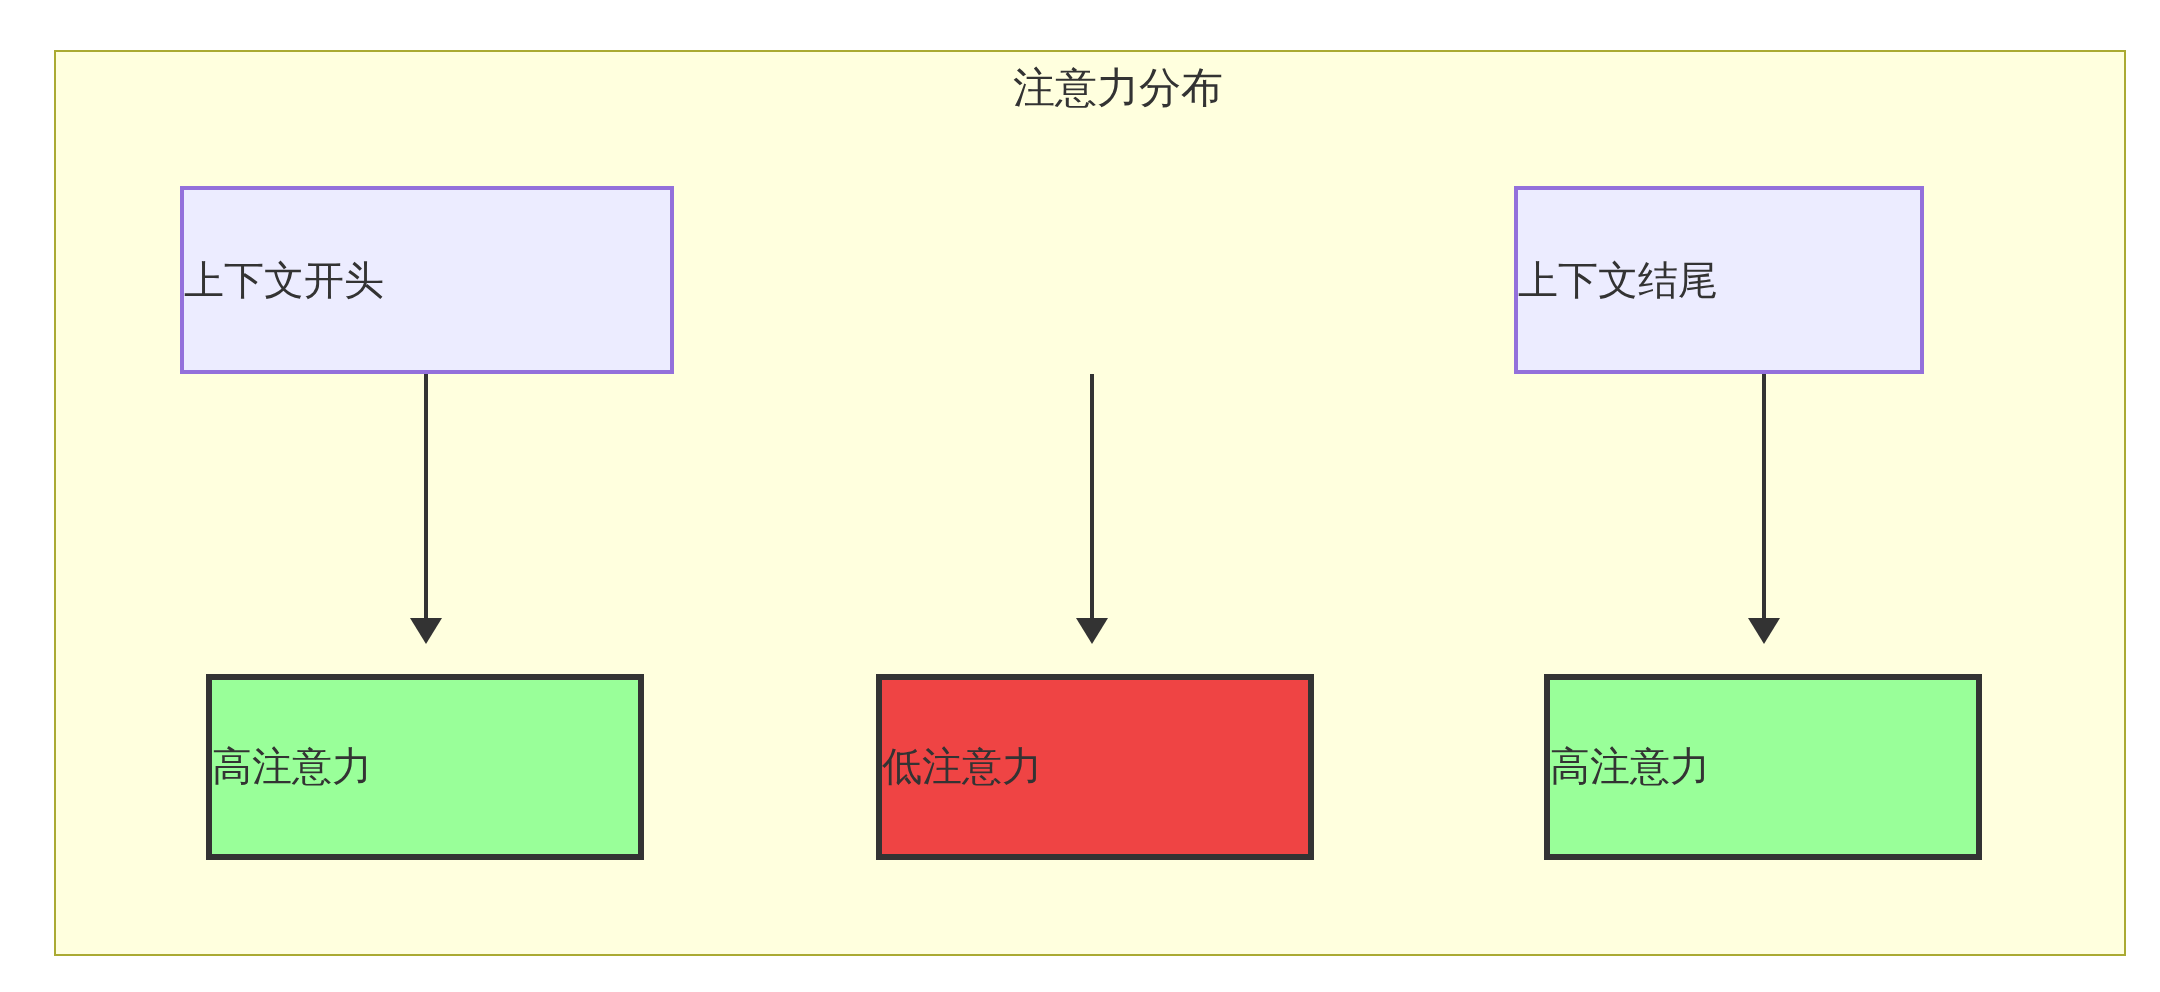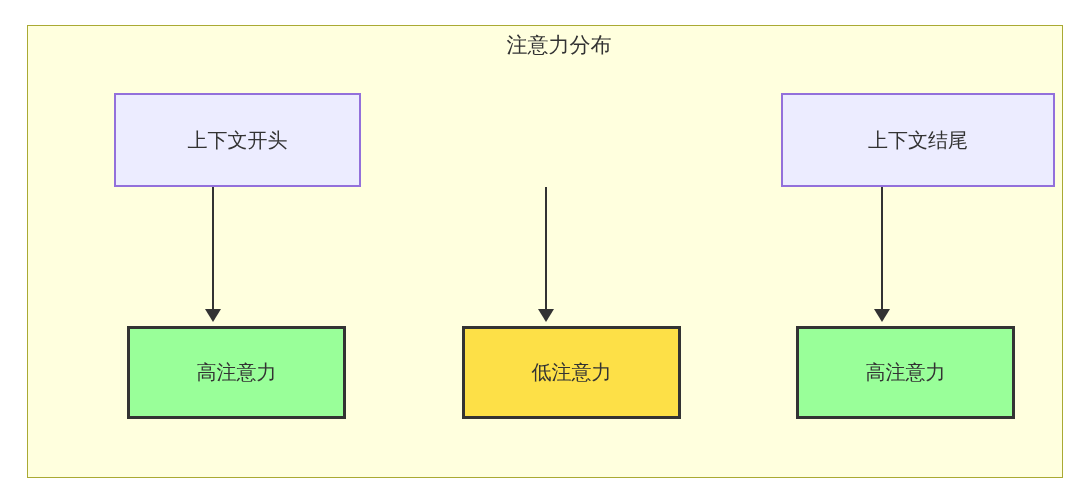--- a/index.html
+++ b/index.html
@@ -27,42 +27,40 @@
     text-align: center;
     font-size: 21px;
     line-height: 26px;
     color: #333333;
   }
   .node {
     position: absolute;
     box-sizing: border-box;
     display: flex;
     align-items: center;
-    justify-content: center;
     font-size: 20px;
     color: #333333;
-    margin-left: 24px;
   }
   .node-context {
     background: #ececff;
     border: 2px solid #9370db;
     top: 93px;
     height: 94px;
   }
   .node-attn {
-    top: 326px;
+    top: 337px;
     height: 93px;
     border: 3px solid #333333;
   }
   .node-high { background: #99ff99; }
-  .node-low  { background: #fde047; }
+  .node-low  { background: #ef4444; }
 
   #node-a { left: 90px;  width: 247px; }
   #node-b { left: 423px; width: 245px; }
-  #node-c { left: 757px; width: 274px; }
+  #node-c { left: 757px; width: 205px; }
   #node-d { left: 103px; width: 219px; }
   #node-e { left: 438px; width: 219px; }
   #node-f { left: 772px; width: 219px; }
 
   .edge-line {
     position: absolute;
     width: 2px;
     top: 187px;
     height: 122px;
     background: #333333;

